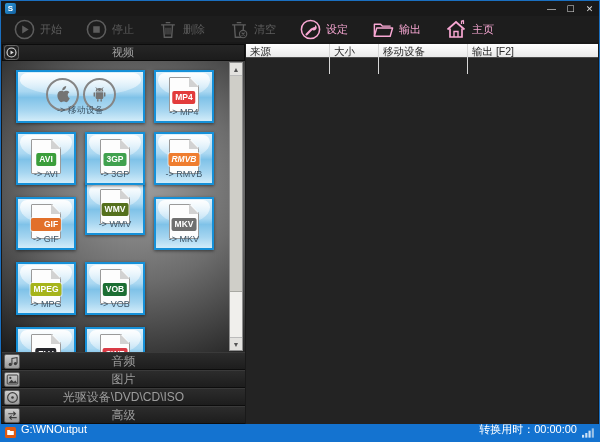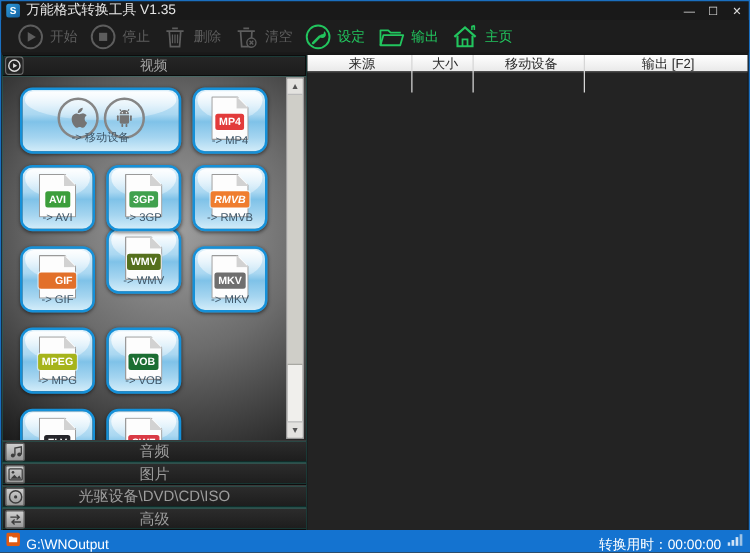--- a/index.html
+++ b/index.html
@@ -7,35 +7,35 @@
   .window{position:relative;width:600px;height:442px;background:#191919;box-shadow:inset 0 0 0 1px #1a6fc0;overflow:hidden;}
 
   
   .titlebar{position:absolute;left:1px;top:1px;right:1px;height:15px;display:flex;align-items:center;padding-left:4px;gap:5px;}
   .titlebar .logo{width:11px;height:11px;border-radius:2px;background:linear-gradient(135deg,#2f9bdc,#135f9e);display:flex;align-items:center;justify-content:center;color:#fff;font-size:8px;font-weight:bold;line-height:1;}
   .titlebar .title{color:#e6e6e6;font-size:11px;line-height:15px;white-space:nowrap;}
   .winctrl{margin-left:auto;display:flex;align-items:center;height:100%;}
   .winctrl span{width:19px;text-align:center;color:#d9d9d9;font-size:9px;line-height:14px;cursor:default;}
 
   
-  .toolbar{position:absolute;left:1px;top:16px;right:1px;height:26px;display:flex;padding-left:10px;gap:5px;background:#1d1d1d;}
+  .toolbar{position:absolute;left:1px;top:16px;right:1px;height:26px;display:flex;padding-left:10px;gap:19px;background:#1d1d1d;}
   .tb-btn{display:flex;align-items:center;gap:4px;padding:0 2px;}
   .tb-btn svg{display:block;}
   .tb-btn .lbl{font-size:11px;}
   .tb-btn.disabled{color:#5d5d5d;}
-  .tb-btn.enabled{color:#22c55e;}
-
-  
-  .sidebar{position:absolute;left:2px;top:44px;width:243px;height:380px;background:#14b8a6;}
+  .tb-btn.enabled{color:#f9a8d4;}
+
+  
+  .sidebar{position:absolute;left:2px;top:44px;width:243px;height:380px;background:#c2410c;}
   .video-header{height:17px;background:linear-gradient(#262626,#1c1c1c);border:1px solid #0c0c0c;display:flex;align-items:center;}
   .video-header .sec-icon{margin-left:1px;display:flex;}
   .video-header .vh-label{flex:1;text-align:center;color:#a3a3a3;font-size:11px;margin-right:17px;}
   .tile-area{position:relative;height:291px;overflow:hidden;background:radial-gradient(ellipse 95% 75% at 56% 42%,#a0a0a0 0%,#6c6c6c 45%,#161616 100%);}
 
-  .tile{position:absolute;width:60px;height:53px;border:2px solid #1590d8;border-radius:10px;background:linear-gradient(to bottom,#dcf0fb 0%,#a9d7f1 40%,#7fc2e8 52%,#a5d5f0 78%,#d2ecf9 100%);box-shadow:0 1px 3px rgba(0,0,0,.5);}
+  .tile{position:absolute;width:60px;height:53px;border:2px solid #1590d8;border-radius:0;background:linear-gradient(to bottom,#dcf0fb 0%,#a9d7f1 40%,#7fc2e8 52%,#a5d5f0 78%,#d2ecf9 100%);box-shadow:0 1px 3px rgba(0,0,0,.5);}
   .tile::before{content:"";position:absolute;left:2px;right:2px;top:1px;height:46%;background:linear-gradient(rgba(255,255,255,.95),rgba(255,255,255,.2));border-radius:7px 7px 50% 50%/7px 7px 70% 70%;}
   .tile .tlabel{position:absolute;left:0;right:0;bottom:4px;text-align:center;font-size:9px;color:#3e5668;line-height:1;}
   .tile.wide .tlabel{bottom:6px;}
   .page{position:absolute;left:50%;top:5px;transform:translateX(-50%);width:30px;height:35px;background:#fdfdfd;border:1px solid #9a9a9a;border-radius:1px;clip-path:polygon(0 0,70% 0,100% 26%,100% 100%,0 100%);}
   .page::after{content:"";position:absolute;right:-1px;top:-1px;width:10px;height:10px;background:#d2d2d2;clip-path:polygon(0 0,100% 100%,0 100%);}
   .badge{position:absolute;left:50%;top:19px;transform:translateX(-50%);color:#fff;font-size:8.5px;font-weight:bold;line-height:1;padding:2px 3px;border-radius:2px;white-space:nowrap;box-shadow:0 0 0 1px rgba(255,255,255,.55);}
   .mobile-icons{position:absolute;left:0;right:0;top:6px;display:flex;justify-content:center;gap:4px;}
   .mcircle{width:33px;height:33px;border-radius:50%;border:2.5px solid #858585;background:rgba(255,255,255,.15);display:flex;align-items:center;justify-content:center;}
 
   
@@ -46,36 +46,35 @@
   .vs-thumb{position:absolute;left:0;right:0;top:13px;height:216px;background:#cfcec8;border-bottom:1px solid #a8a8a2;}
 
   
   .side-section{height:18px;background:linear-gradient(#2c2c2c,#1d1d1d);border-top:1px solid #3a3a3a;border-bottom:1px solid #0d0d0d;display:flex;align-items:center;}
   .side-section .sicon{margin-left:2px;width:16px;height:15px;border-radius:2px;background:linear-gradient(#cfcfcf,#9a9a9a);border:1px solid #5e5e5e;display:flex;align-items:center;justify-content:center;}
   .side-section .slabel{flex:1;text-align:center;color:#9d9d9d;font-size:12px;margin-right:18px;}
 
   
   .content{position:absolute;left:246px;top:44px;right:2px;height:380px;background:#232323;}
   .table-header{position:relative;height:14px;background:linear-gradient(#ffffff,#e9e9e9);border-bottom:1px solid #4a4a4a;}
-  .th-cell{position:absolute;top:0;height:30px;line-height:14px;font-size:10.5px;color:#2a2a2a;padding-left:4px;border-right:1px solid #d6d6d6;text-align:center;}
+  .th-cell{position:absolute;top:0;height:30px;line-height:14px;font-size:10.5px;color:#2a2a2a;padding-left:4px;border-right:1px solid #d6d6d6;}
   .table-body{position:absolute;left:0;right:0;top:14px;bottom:0;}
 
   
-  .statusbar{position:absolute;left:0;right:0;bottom:0;height:18px;background:#1473d0;display:flex;align-items:flex-end;padding:0 5px;gap:5px;}
+  .statusbar{position:absolute;left:0;right:0;bottom:0;height:18px;background:#1473d0;display:flex;align-items:flex-start;padding:0 5px;gap:5px;}
   .statusbar .sb-text{color:#fff;font-size:11px;line-height:1;}
   .statusbar .spacer{flex:1;}
 </style>
 </head>
 <body>
 
 <div class="window">
 
   <div class="titlebar">
     <span class="logo">S</span>
-    <span class="title">万能格式转换工具 V1.35</span>
     <div class="winctrl">
       <span>—</span>
       <span>☐</span>
       <span>✕</span>
     </div>
   </div>
 
   <div class="toolbar" id="toolbar">
       <div class="tb-btn disabled">
         <span>

